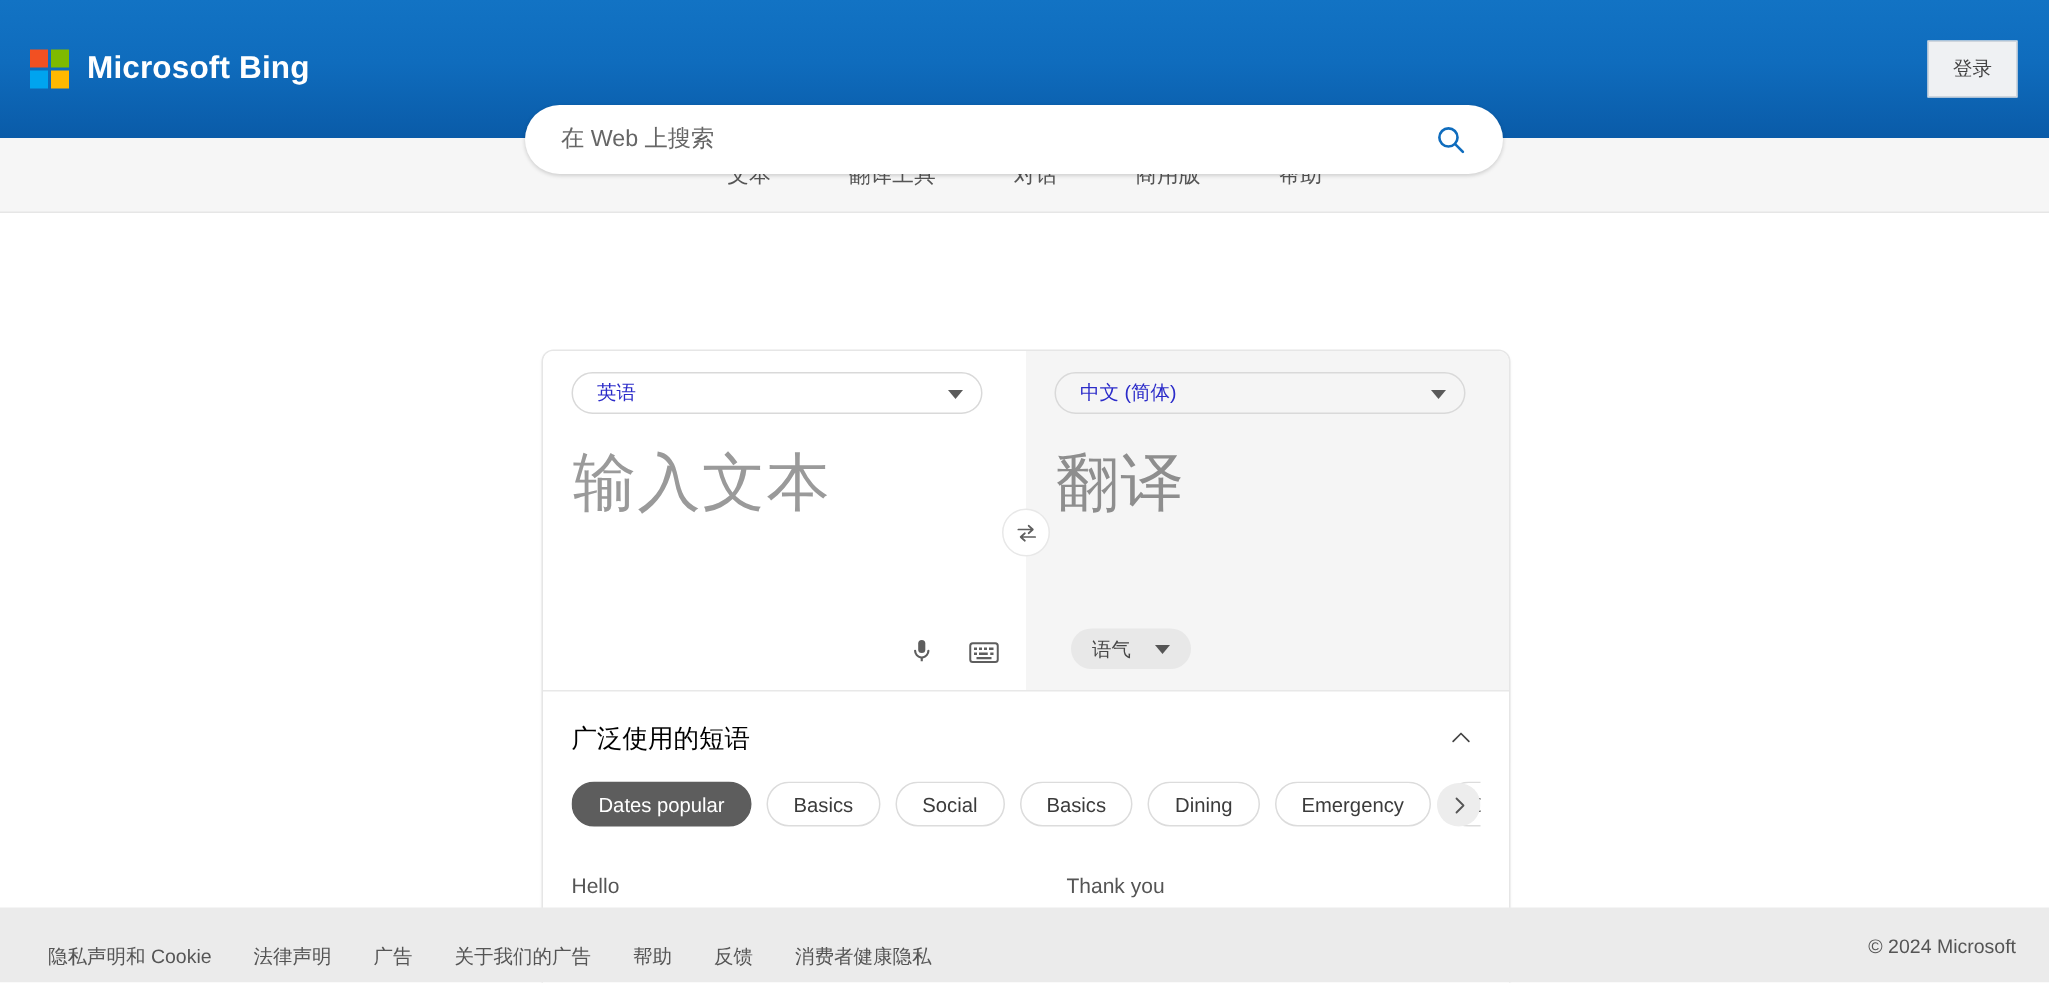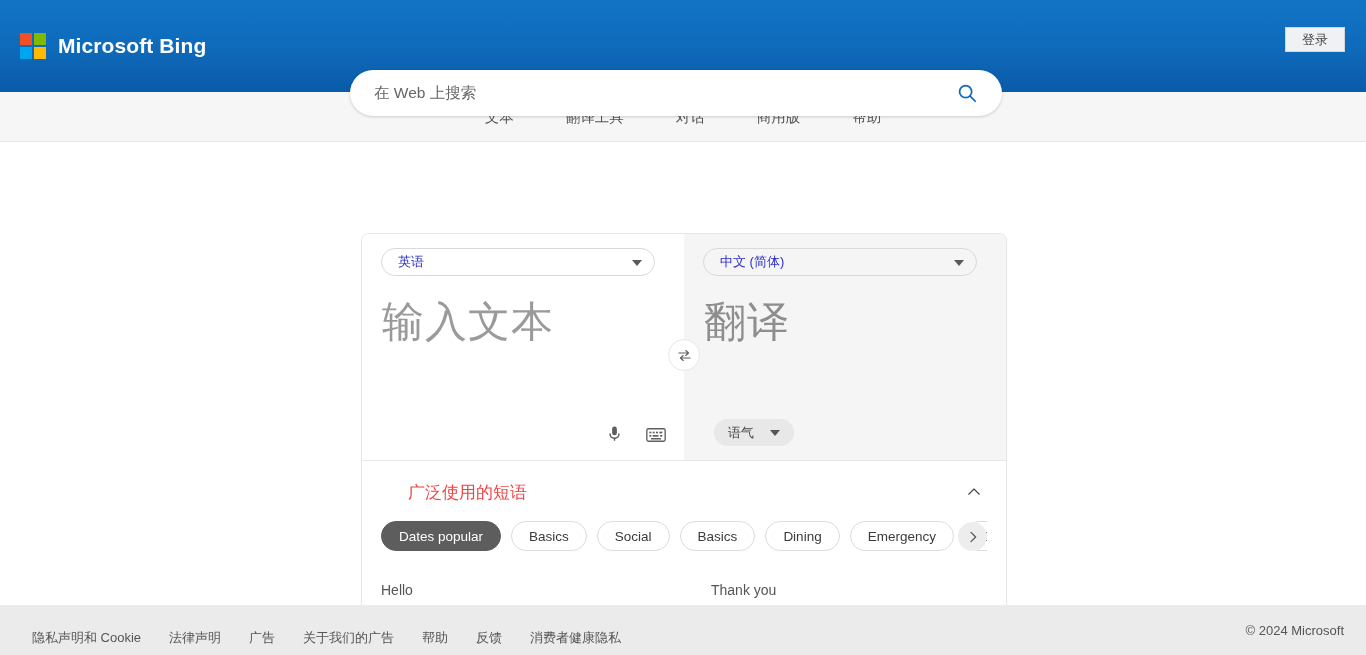--- a/index.html
+++ b/index.html
@@ -77,21 +77,21 @@
     width: 34px; height: 34px;
     display: flex; align-items: center; justify-content: center;
     background: transparent; border: none; cursor: pointer;
   }
 
   .signin-btn {
     position: absolute;
     right: 21px;
     top: 27px;
     min-width: 60px;
-    height: 25px;
+    height: 38px;
     background: #eff1f3;
     border: 1px solid #cfd6dd;
     color: #444;
     font-size: 13px;
     font-family: Liberation Mono, monospace;
     padding: 0 14px;
     cursor: pointer;
   }
 
   
@@ -224,21 +224,21 @@
     border-right: 5px solid transparent;
     border-top: 6px solid #555;
   }
 
   
   .phrases { border-top: 1px solid #e8e8e8; padding: 18px 19px 0 19px; background:#fff; }
   .phrases-head {
     display: flex; align-items: center; justify-content: space-between;
     margin-bottom: 16px;
   }
-  .phrases-title { font-size: 17px; color: #ef4444; margin-left: 27px; }
+  .phrases-title { font-size: 17px; color: #000000; }
   .collapse-btn { cursor: pointer; padding: 4px; display: flex; }
 
   .chips-wrap { position: relative; overflow: hidden; height: 32px; }
   .chips { display: flex; gap: 10px; }
   .chip {
     height: 30px;
     border-radius: 16px;
     border: 1px solid #dcdcdc;
     background: #ffffff;
     color: #3b3b3b;

